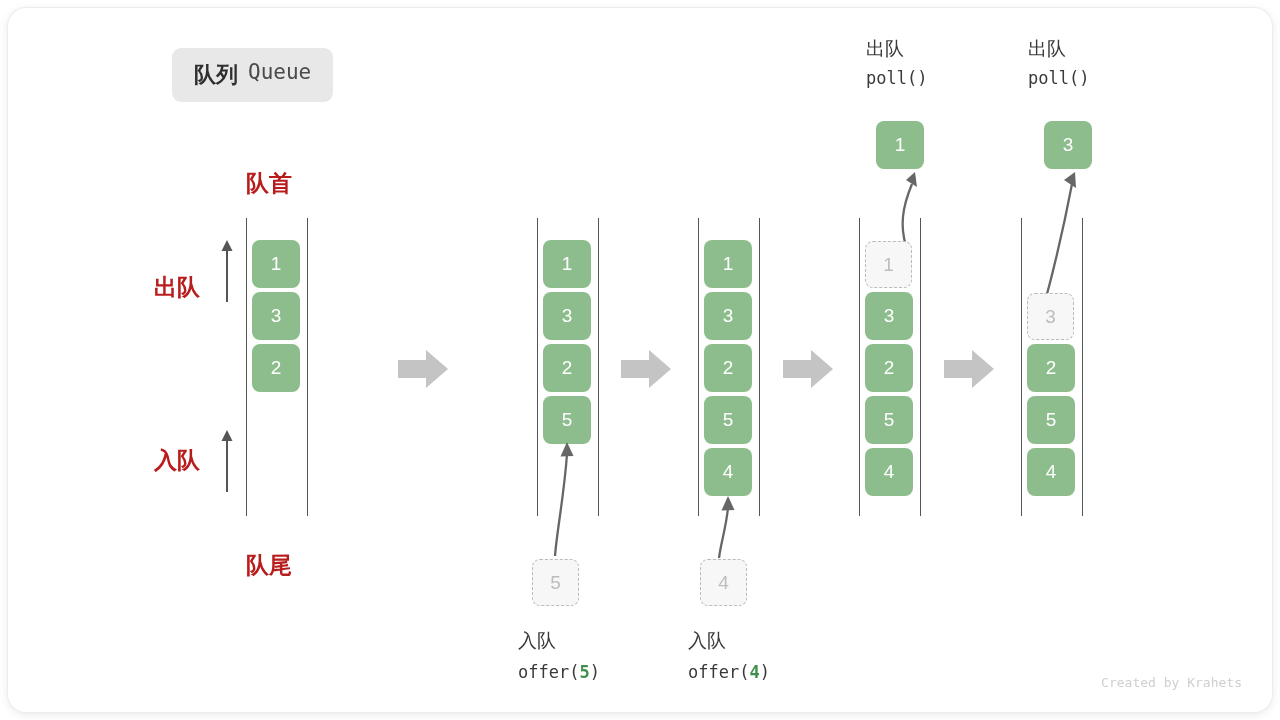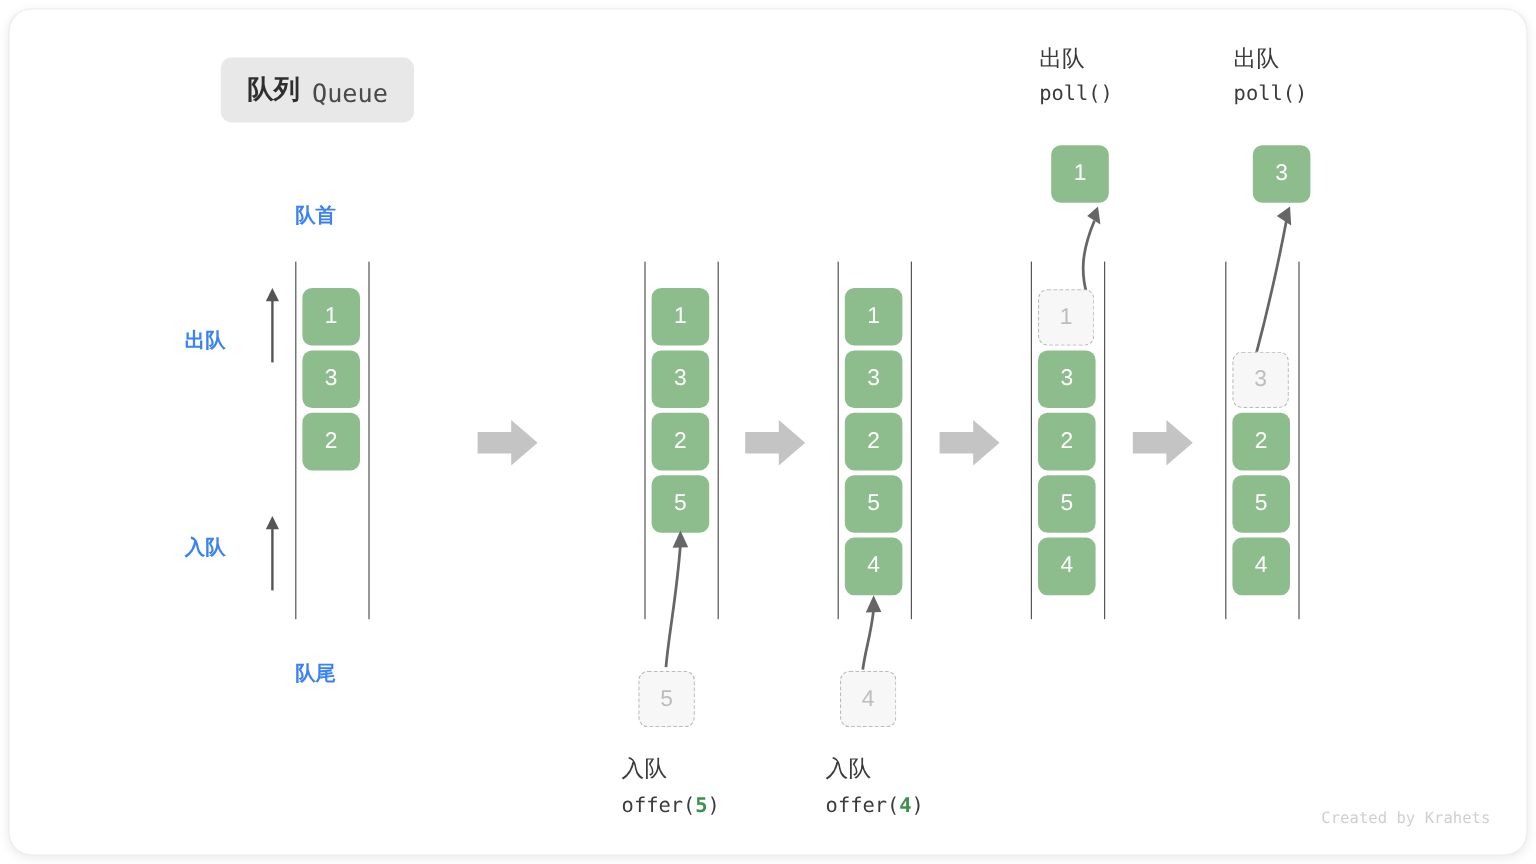--- a/index.html
+++ b/index.html
@@ -11,28 +11,28 @@
   .canvas{
     position:absolute;left:8px;top:8px;width:1264px;height:704px;
     background:#ffffff;border-radius:18px;
     box-shadow:0 0 0 1px #ececec, 0 2px 10px rgba(0,0,0,.10);
     overflow:hidden;
   }
   .abs{position:absolute;}
 
   
   .title-badge{
-    left:176px;top:40px;padding:12px 22px;background:#e8e8e8;border-radius:9px;
-    display:flex;align-items:flex-end;gap:10px;white-space:nowrap;
+    left:164px;top:40px;padding:12px 22px;background:#e8e8e8;border-radius:9px;
+    display:flex;align-items:flex-start;gap:10px;white-space:nowrap;
   }
   .title-cn{font-size:22px;font-weight:bold;color:#2f2f2f;}
   .title-en{font-family:"DejaVu Sans Mono","Liberation Mono",monospace;font-size:21px;color:#4a4a4a;}
 
   
-  .lbl-cn{font-size:17px;font-weight:bold;color:#3b82f6;white-space:nowrap;}
+  .lbl-cn{font-size:23px;font-weight:bold;color:#b91c1c;white-space:nowrap;}
   .op-cn{font-size:19px;color:#3a3a3a;white-space:nowrap;}
   .op-code{
     font-family:"DejaVu Sans Mono","Liberation Mono",monospace;
     font-size:17px;color:#3a3a3a;white-space:nowrap;
   }
   .op-code .num{color:#3f8f4f;font-weight:bold;}
   .op-block{display:flex;flex-direction:column;gap:8px;align-items:flex-start;}
 
   
   .rail{width:1px;background:#555555;}

